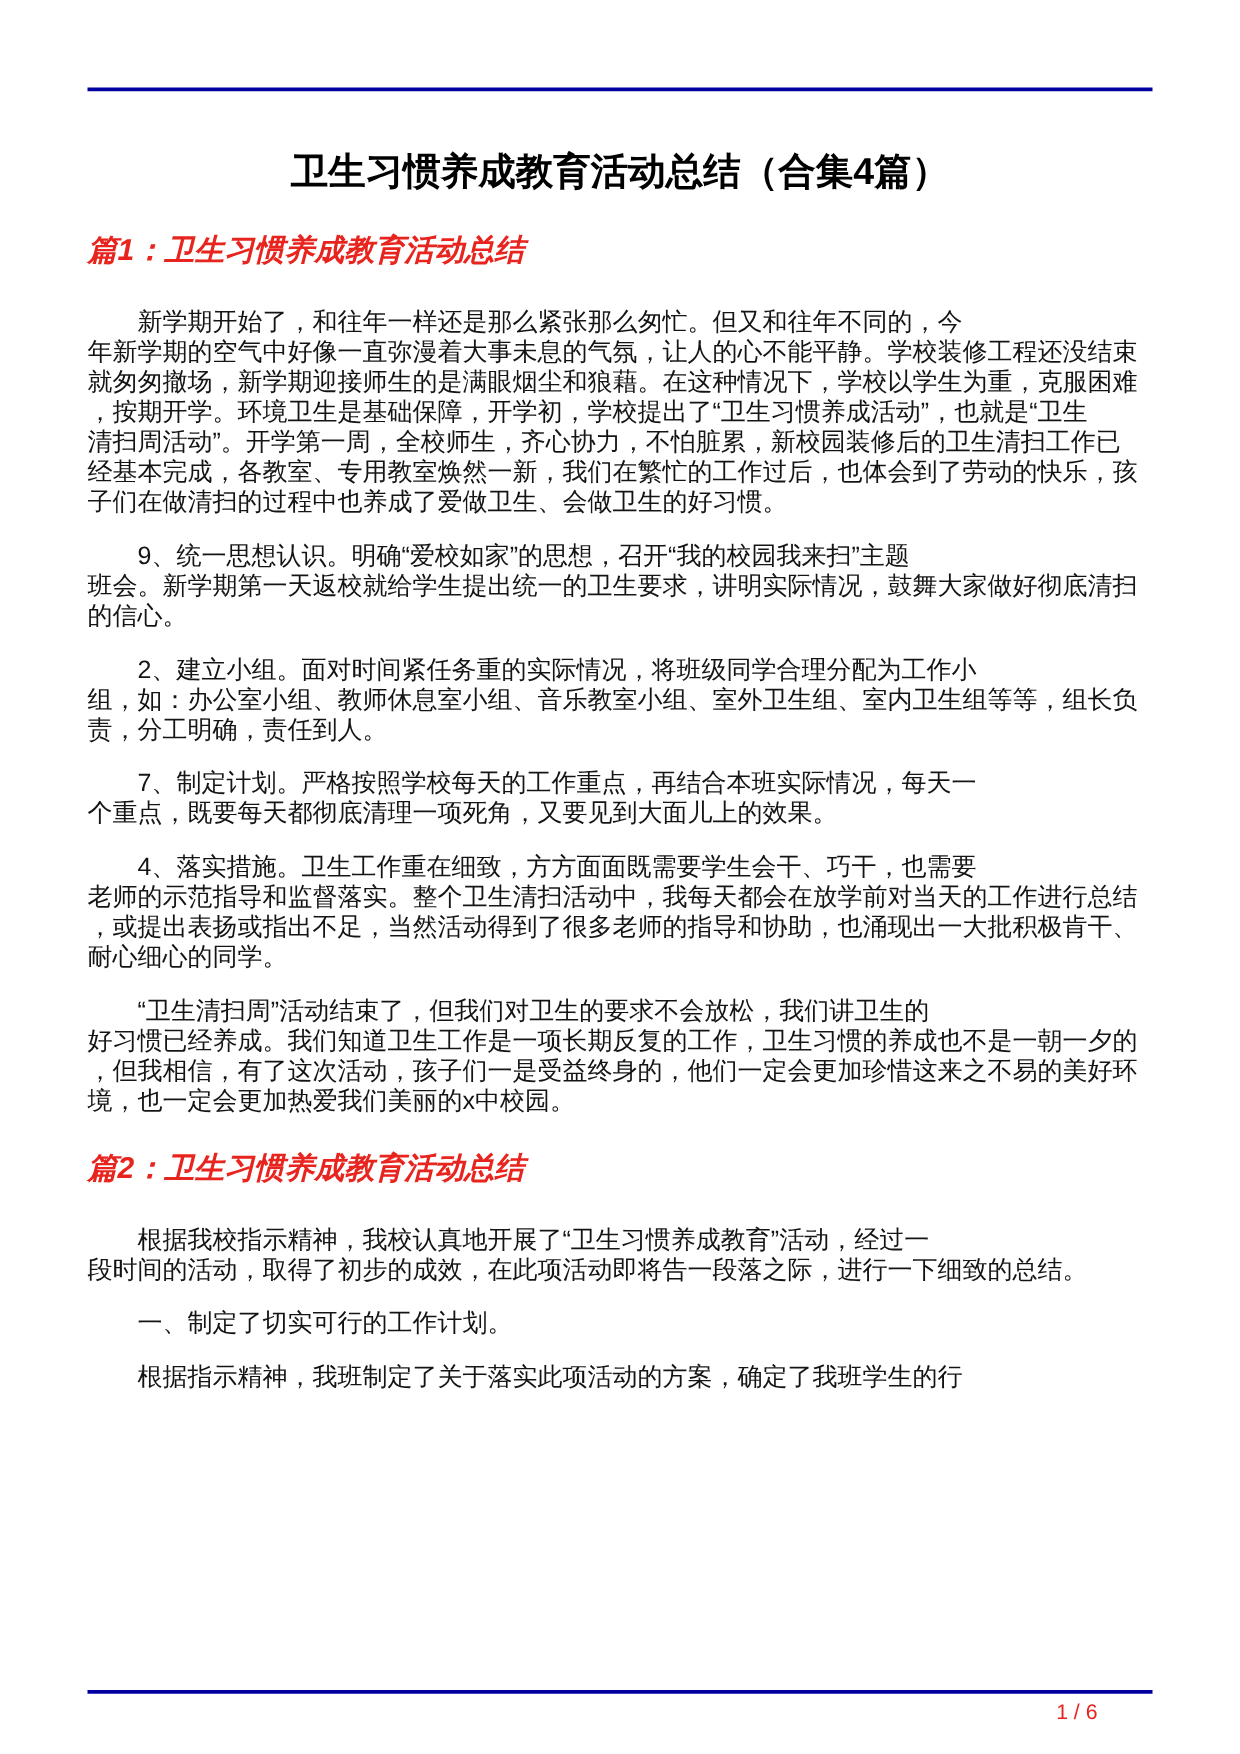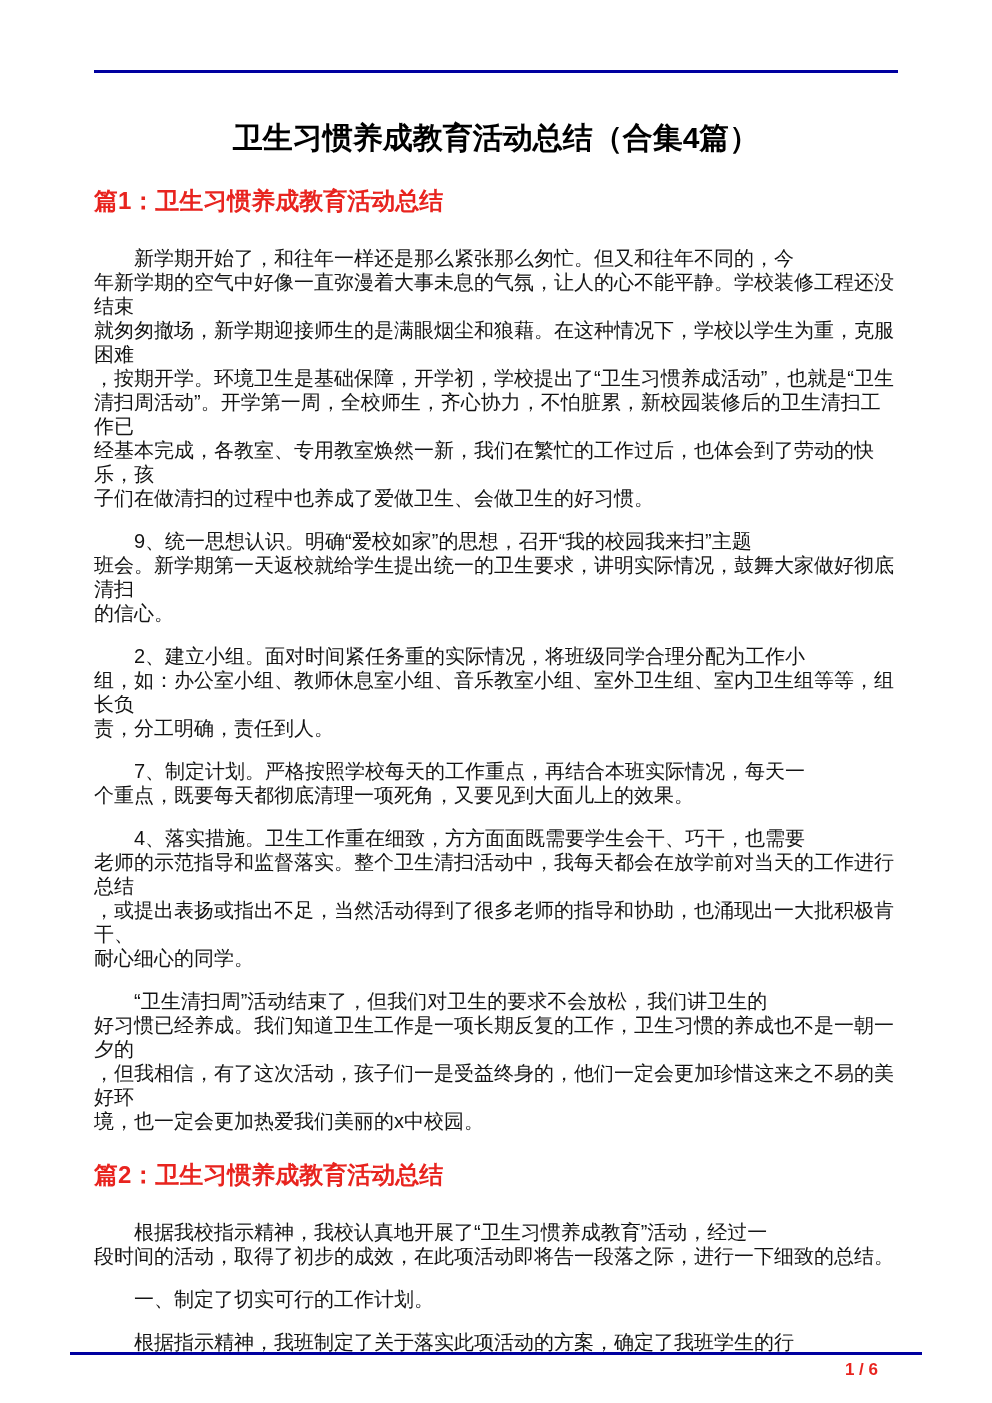--- a/index.html
+++ b/index.html
@@ -13,59 +13,60 @@
   .page{
     position:relative;
     width:992px;
     height:1403px;
     margin:0 auto;
     background:var(--bg);
     font-family:"Liberation Sans","DejaVu Sans",sans-serif;
     color:var(--text);
     overflow:hidden;
   }
-  .content{padding:0 94px;}
+  .content{padding:0 70px;}
   .rule{height:3px;background:var(--accent);}
   .rule-top{margin-top:70px;}
   .doc-title{
     margin:44px 0 0;
     text-align:center;
     font-size:30px;
     line-height:42px;
     font-weight:bold;
     color:#000;
   }
   .section-heading{
     margin:26px 0 0;
     padding-bottom:10px;
     font-size:24px;
     line-height:32px;
     font-weight:bold;
     color:var(--heading-red);
+    font-style:italic;
   }
   .para{
     margin:19px 0 0;
     font-size:20px;
     line-height:24px;
     text-indent:2em;
     white-space:pre-line;
     color:var(--text);
   }
   .footer{
     position:absolute;
     left:70px;
     right:70px;
     top:1352px;
   }
   .page-number{
     margin-top:5px;
     text-align:right;
     padding-right:44px;
     font-size:17px;
-    font-weight:bold;
+    font-weight:normal;
     color:var(--heading-red);
   }
 </style>
 </head>
 <body>
 
 <div class="page">
   <div class="content">
 
     <div class="rule rule-top"></div>

